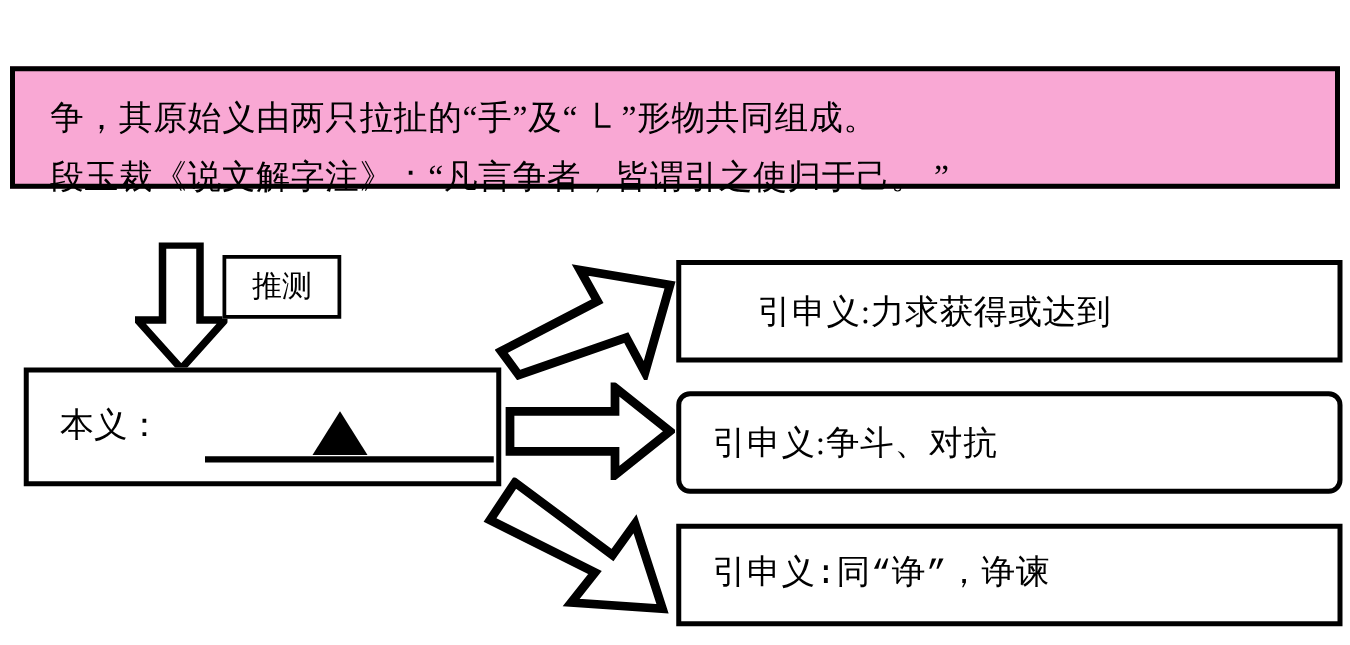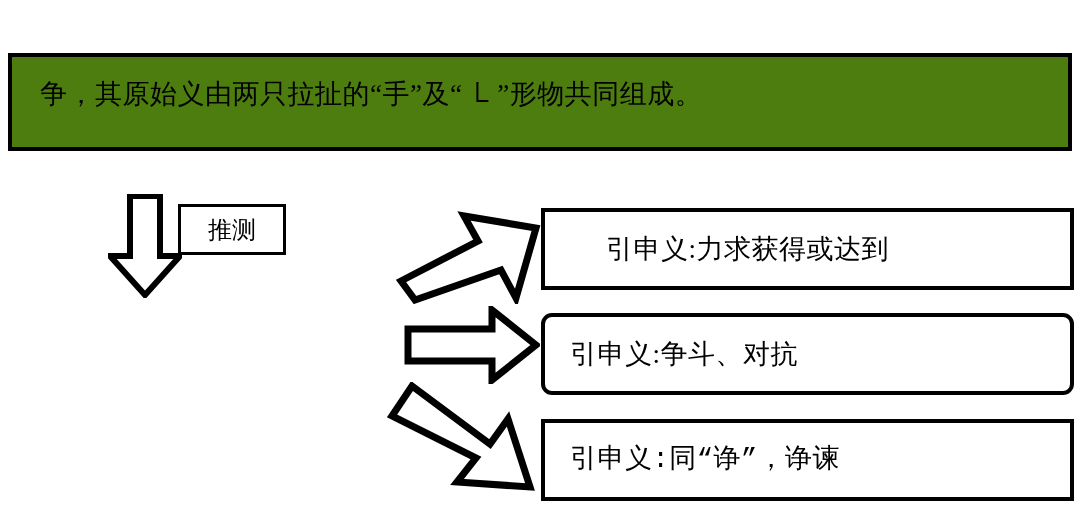--- a/index.html
+++ b/index.html
@@ -32,21 +32,21 @@
   }
 
   
   .definition-box {
     position: absolute;
     left: 8px;
     top: 53px;
     width: 1064px;
     height: 98px;
     border: 4px solid #000000;
-    background: #4d7c0f;
+    background: #f9a8d4;
   }
   .definition-lines {
     position: absolute;
     left: 28px;
     top: 14px;
     right: 6px;
   }
   .def-line {
     font-size: 27px;
     line-height: 47px;
@@ -62,21 +62,21 @@
     width: 74px;
     height: 104px;
   }
   .down-arrow svg { display: block; width: 100%; height: 100%; }
 
   
   .guess-box {
     position: absolute;
     left: 178px;
     top: 204px;
-    width: 108px;
+    width: 95px;
     height: 51px;
     border: 3px solid #000000;
     background: #ffffff;
     display: flex;
     align-items: center;
     justify-content: center;
   }
   .guess-box .guess-label {
     font-size: 24px;
     line-height: 26px;
@@ -161,33 +161,41 @@
 </style>
 </head>
 <body>
 
 <div id="canvas">
 
 
   <div class="definition-box">
     <div class="definition-lines">
       <div class="def-line">争，其原始义由两只拉扯的“手”及“ ㇄”形物共同组成。</div>
+      <div class="def-line">段玉裁《说文解字注》：“凡言争者，皆谓引之使归于己。 ”</div>
     </div>
   </div>
 
   <div class="down-arrow">
     <svg viewBox="0 0 74 104" preserveAspectRatio="none">
       <polygon points="22,2 52,2 52,62 72,62 37,101 2,62 22,62" fill="#ffffff" stroke="#000000" stroke-width="6" stroke-linejoin="miter"></polygon>
     </svg>
   </div>
 
   <div class="guess-box">
     <span class="guess-label">推测</span>
   </div>
 
+  <div class="original-box">
+    <div class="original-inner">
+      <span class="original-label">本义：</span>
+      <span class="blank-marker"></span>
+      <span class="blank-line"></span>
+    </div>
+  </div>
 
   <div class="connector connector-up">
     <svg viewBox="0 0 146 98" preserveAspectRatio="none">
       <polygon points="5,75 82,35 68,10 140,22 120,92 105,64 19,94" fill="#ffffff" stroke="#000000" stroke-width="7" stroke-linejoin="miter"></polygon>
     </svg>
   </div>
 
   <div class="connector connector-right">
     <svg viewBox="0 0 136 78" preserveAspectRatio="none">
       <polygon points="4,23 88,23 88,4 132,39 88,74 88,55 4,55" fill="#ffffff" stroke="#000000" stroke-width="7" stroke-linejoin="miter"></polygon>

